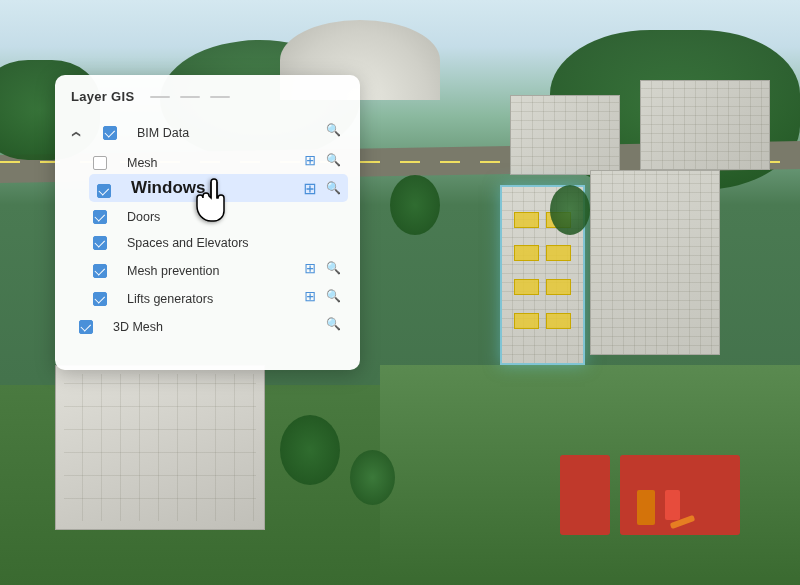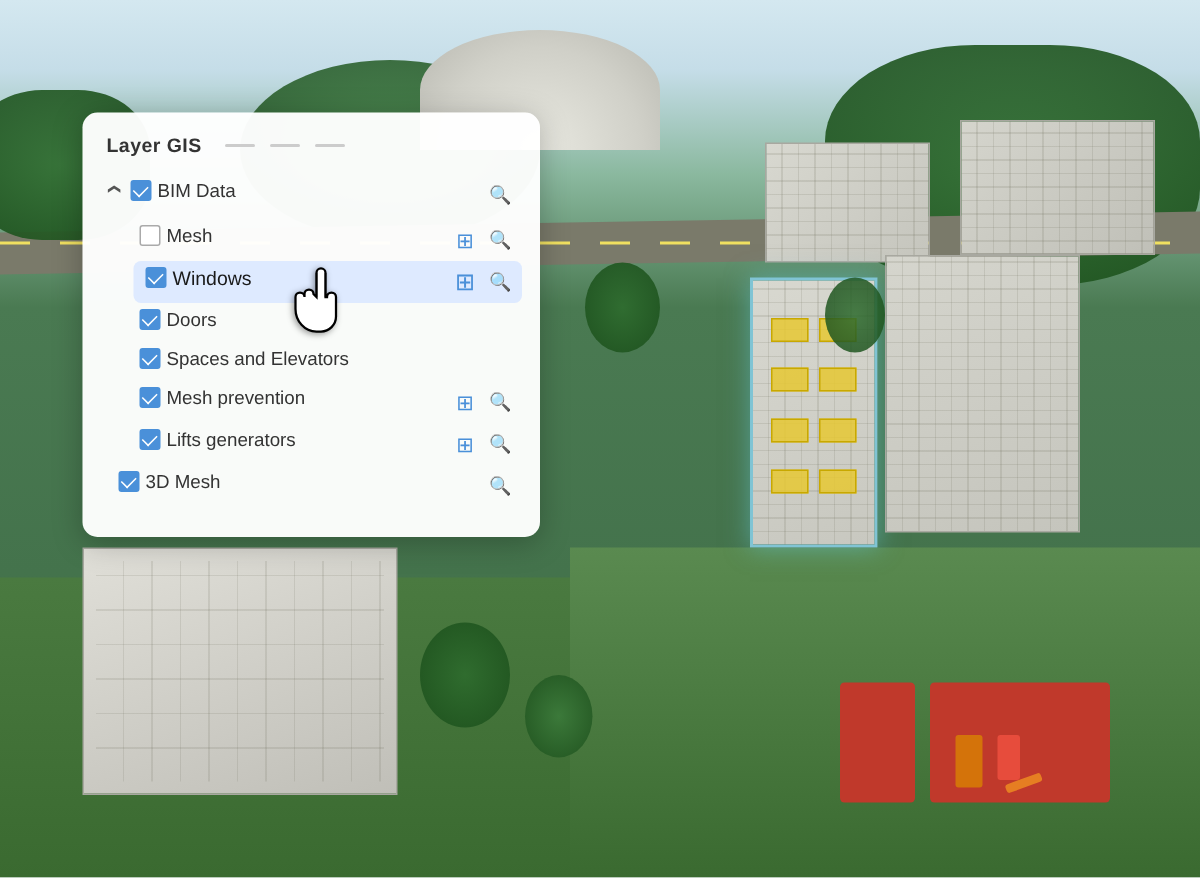--- a/index.html
+++ b/index.html
@@ -42,21 +42,21 @@
 
     
     #layer-panel {
       position: absolute;
       top: 75px;
       left: 55px;
       width: 305px;
       background: rgba(255, 255, 255, 0.97);
       border-radius: 10px;
       box-shadow: 0 4px 20px rgba(0,0,0,0.25);
-      padding: 14px 16px 20px;
+      padding: 14px 16px 32px;
       z-index: 100;
     }
 
     .panel-header {
       display: flex;
       align-items: center;
       margin-bottom: 12px;
       gap: 8px;
     }
 
@@ -77,23 +77,23 @@
       width: 20px;
       height: 2px;
       background: #ccc;
       border-radius: 1px;
       margin-top: 1px;
     }
 
     
     .layer-item {
       display: flex;
-      align-items: flex-start;
+      align-items: flex-end;
       padding: 4px 0;
-      gap: 4px;
+      gap: 20px;
       position: relative;
       min-height: 26px;
     }
 
     .layer-item.parent {
       margin-bottom: 2px;
     }
 
     .layer-item.child {
       padding-left: 22px;
@@ -140,22 +140,22 @@
       display: none;
     }
 
     .layer-label {
       font-size: 12.5px;
       color: #333;
       flex: 1;
     }
 
     .layer-label.bold {
-      font-weight: 400;
-      font-size: 13px;
+      font-weight: 700;
+      font-size: 17px;
       color: #1a1a1a;
     }
 
     .layer-icons {
       display: flex;
       gap: 4px;
       align-items: center;
       margin-left: auto;
     }
 

